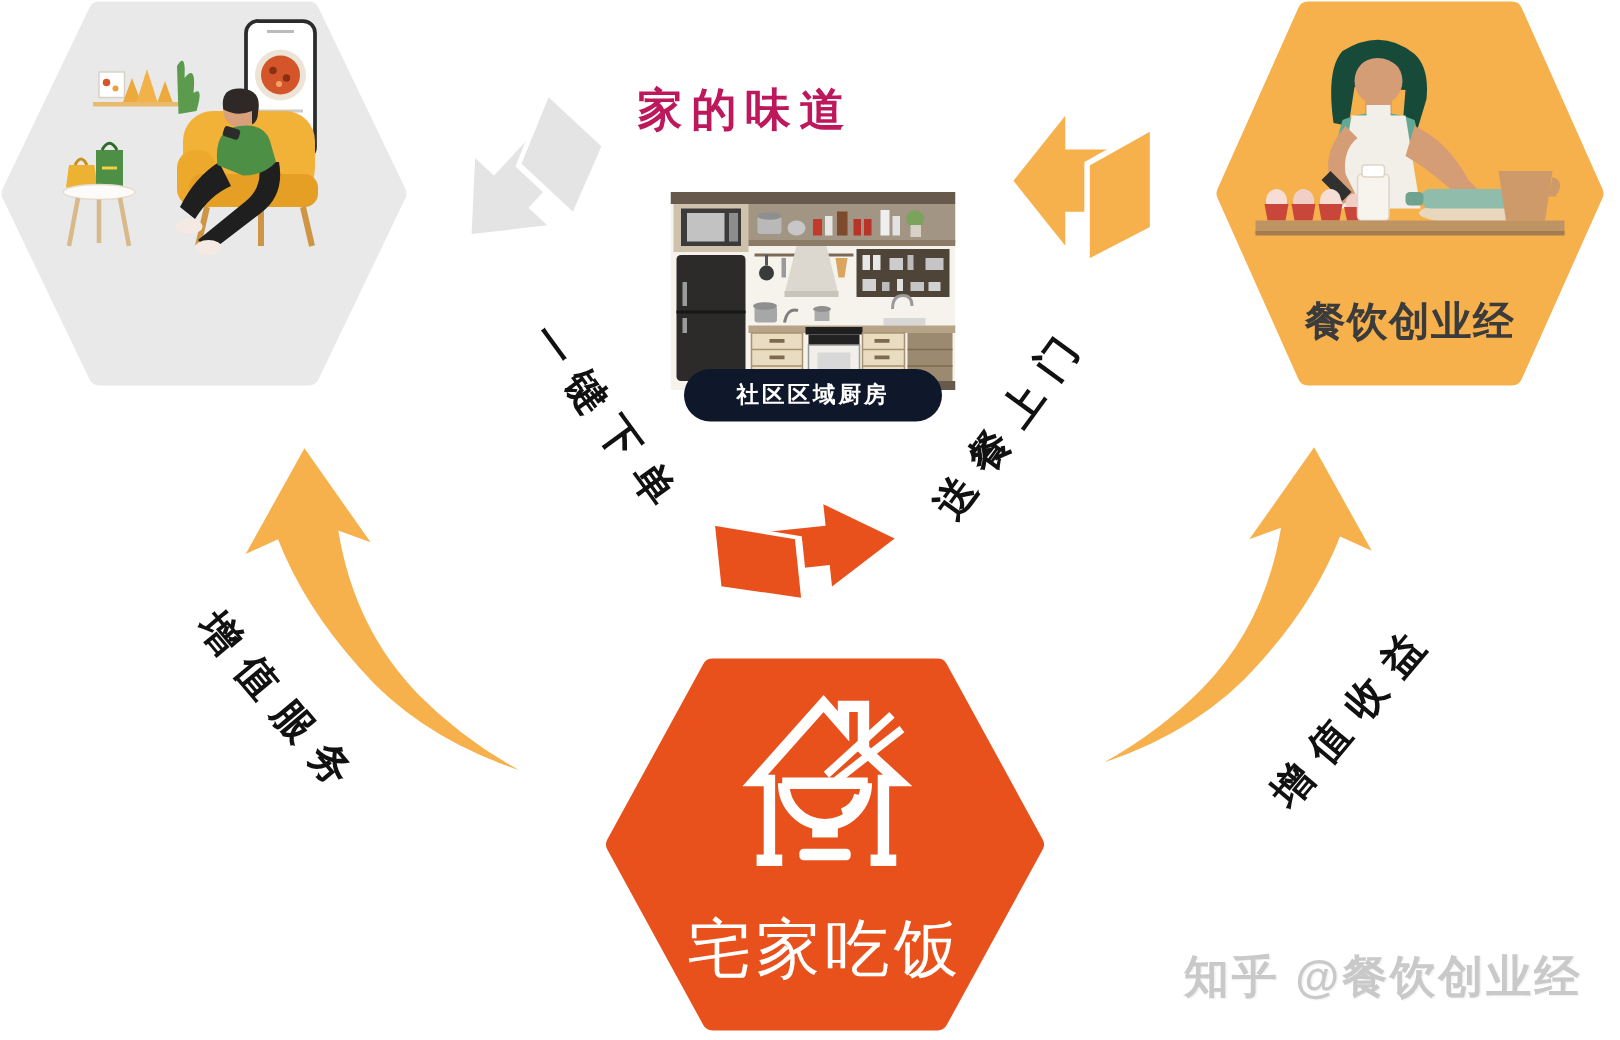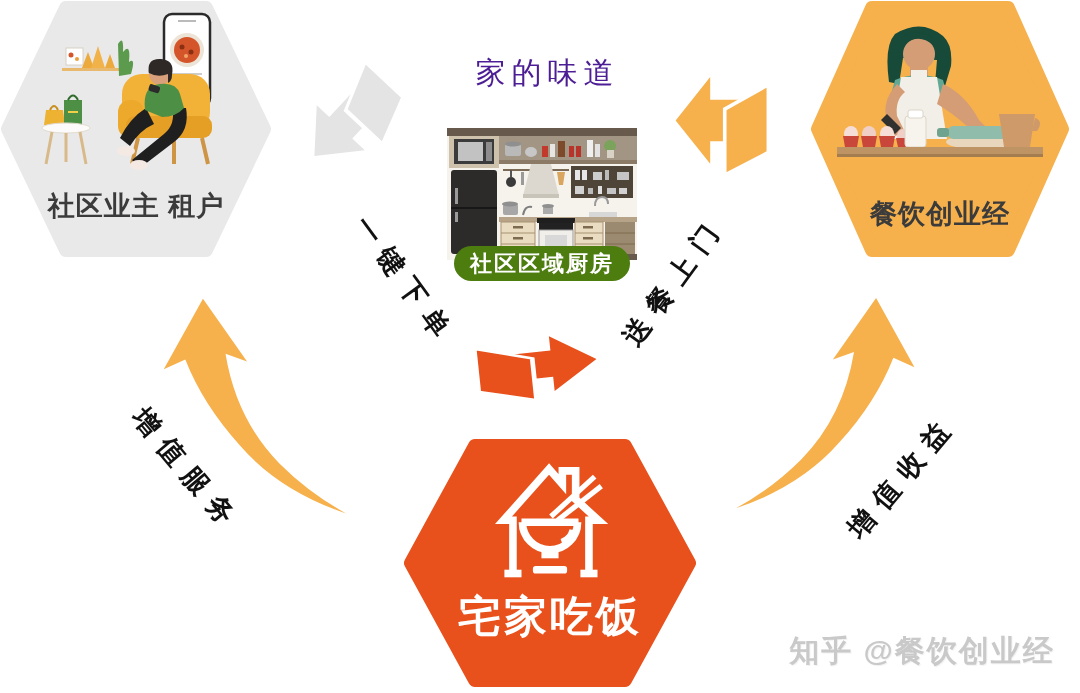--- a/index.html
+++ b/index.html
@@ -22,30 +22,30 @@
   .hex-right { left: 810px; top: 0px;   width: 260px; height: 258px; }
   .hex-bottom{ left: 403px; top: 438px; width: 294px; height: 250px; }
   .hex-left  .hex-label { top: 188px; }
   .hex-right .hex-label { top: 196px; }
 
   .resident-art { position: absolute; left: 22px; top: 12px; width: 230px; height: 165px; }
   .chef-art     { position: absolute; left: 25px; top: 20px; width: 210px; height: 150px; }
 
   
   .center-heading {
-    position: absolute; left: 425px; top: 53px; width: 245px; text-align: center;
-    font-size: 30px; font-weight: normal; color: #4c1d95; letter-spacing: 6px; white-space: nowrap;
+    position: absolute; left: 425px; top: 53px; width: 245px; text-align: left;
+    font-size: 30px; font-weight: bold; color: #be185d; letter-spacing: 6px; white-space: nowrap;
   }
   .kitchen { position: absolute; left: 447px; top: 128px; width: 190px; height: 156px; }
   .kitchen-svg { position: absolute; left: 0; top: 0; width: 190px; height: 132px; }
   .kitchen-badge {
     position: absolute; left: 50%; top: 118px; transform: translateX(-50%);
     min-width: 172px; height: 35px; line-height: 35px; padding: 0 16px;
-    background: #4d7c0f; border-radius: 18px;
-    color: #ffffff; font-size: 22px; font-weight: bold; text-align: center;
+    background: #0f172a; border-radius: 18px;
+    color: #ffffff; font-size: 15px; font-weight: bold; text-align: center;
     letter-spacing: 2px; white-space: nowrap;
   }
 
   
   .fold-arrow { position: absolute; }
   .fold-gray   { left: 298px; top: 72px;  width: 112px; height: 100px; transform: rotate(-47deg); }
   .fold-orange { left: 672px; top: 62px;  width: 100px; height: 132px; }
   .fold-red    { left: 472px; top: 328px; width: 130px; height: 84px;  transform: scaleX(-1) rotate(6deg); }
 
   
@@ -59,22 +59,22 @@
     font-size: 27px; font-weight: bold; color: #111111; letter-spacing: 11px;
   }
   .flow-order    { left: 405px; top: 281px; transform: translate(-50%,-50%) rotate(54deg); }
   .flow-delivery { left: 674px; top: 281px; transform: translate(-50%,-50%) rotate(-54deg); }
   .flow-service  { left: 187px; top: 470px; transform: translate(-50%,-50%) rotate(50deg); }
   .flow-revenue  { left: 902px; top: 476px; transform: translate(-50%,-50%) rotate(-50deg); }
 
   
   .platform-logo { position: absolute; left: 75px; top: 12px; width: 144px; height: 152px; }
   .platform-name {
-    position: absolute; left: 0; right: 0; top: 150px; text-align: center;
-    font-size: 43px; font-weight: bold; color: #ffffff; letter-spacing: 3px; white-space: nowrap;
+    position: absolute; left: 0; right: 0; top: 166px; text-align: center;
+    font-size: 43px; font-weight: normal; color: #ffffff; letter-spacing: 3px; white-space: nowrap;
   }
 
   
   .watermark {
     position: absolute; left: 772px; top: 631px; width: 300px;
     font-size: 30px; font-weight: bold; color: #c9c9c9; letter-spacing: 2px;
     text-shadow: -1px -1px 0 #ffffff, 1px 1px 1px rgba(0,0,0,0.06);
     white-space: nowrap;
     text-align: center;
   }
@@ -141,21 +141,20 @@
         <path d="M28,98 q4,-8 8,0" stroke="#c98f1f" stroke-width="2" fill="none"></path>
         <rect x="42" y="88" width="18" height="25" fill="#4d8f45"></rect>
         <path d="M46,88 q5,-9 10,0" stroke="#2f6b2a" stroke-width="2" fill="none"></path>
         <line x1="46" y1="100" x2="56" y2="100" stroke="#f2d046" stroke-width="2"></line>
         <ellipse cx="44" cy="116" rx="24" ry="5" fill="#fcfbf9" stroke="#e3dccf"></ellipse>
         <line x1="30" y1="120" x2="24" y2="152" stroke="#d8b98a" stroke-width="3"></line>
         <line x1="58" y1="120" x2="64" y2="152" stroke="#d8b98a" stroke-width="3"></line>
         <line x1="44" y1="121" x2="44" y2="150" stroke="#d8b98a" stroke-width="3"></line>
       </g>
     </svg>
-    <div class="hex-label">社区业主 租户</div>
   </div>
 
   <div class="hex hex-right">
     <svg class="hex-shape" viewBox="0 0 260 258">
       <polygon points="62,8 198,8 252,129 198,250 62,250 8,129" fill="#f6b04c" stroke="#f6b04c" stroke-width="14" stroke-linejoin="round"></polygon>
     </svg>
     <svg class="chef-art" viewBox="0 0 210 150">
 
       <g>
         <path d="M60,14 q26,-16 48,2 q10,9 8,30 l-6,20 -10,-2 2,-24 -34,-2 -4,26 -10,-2 q-5,-36 6,-48 z" fill="#174a39"></path>

